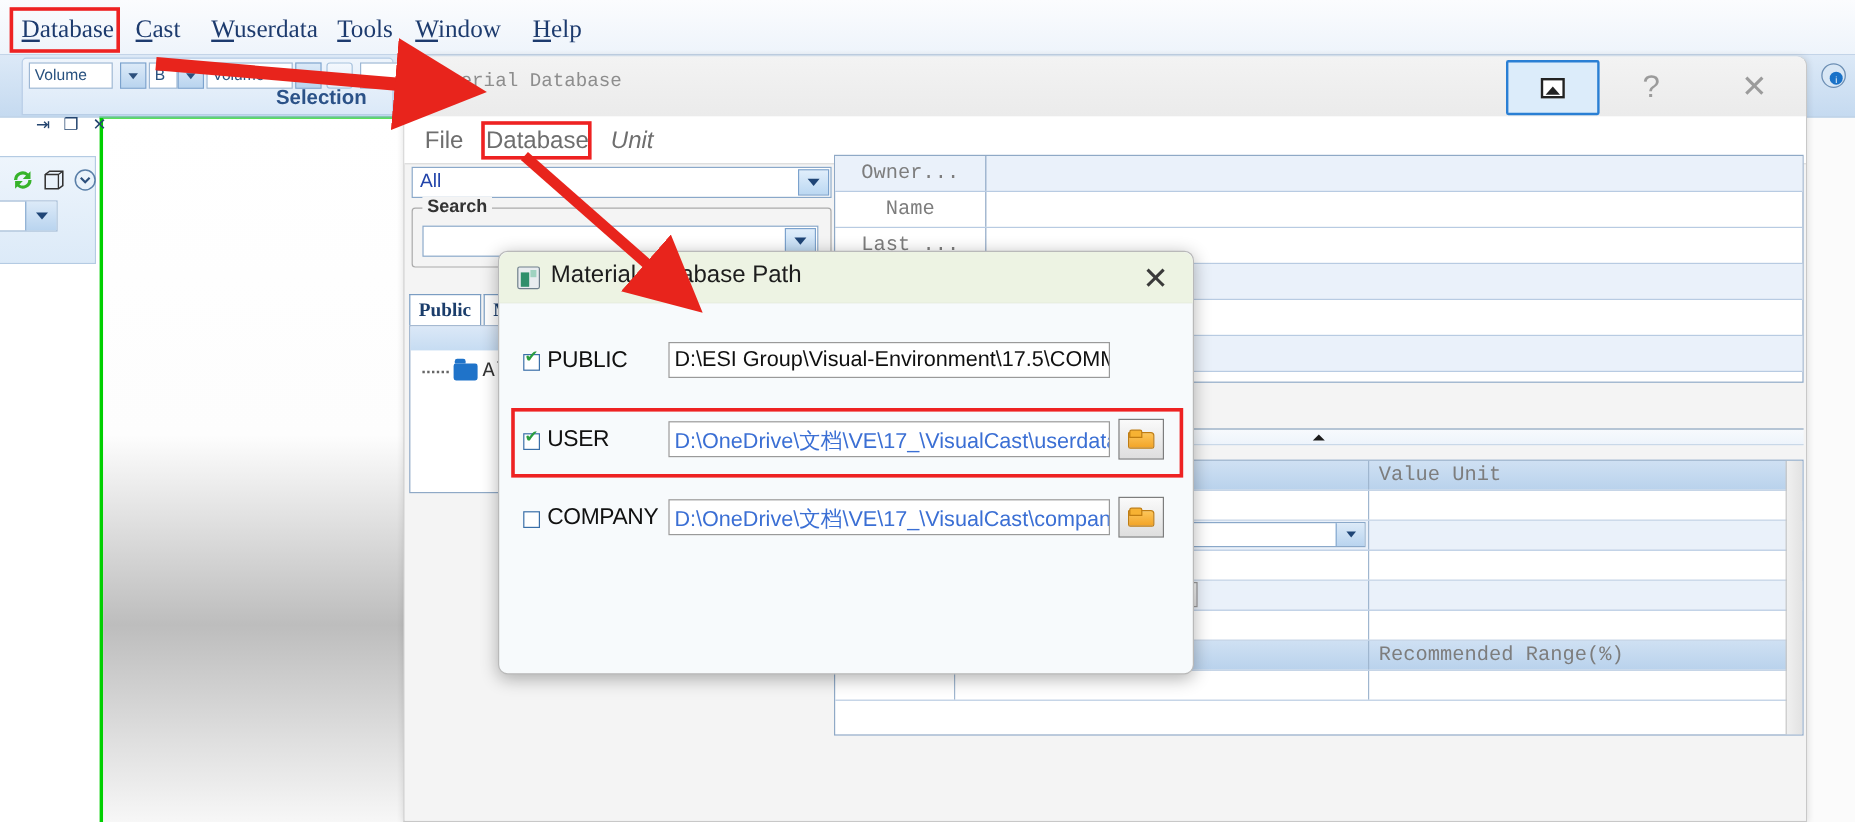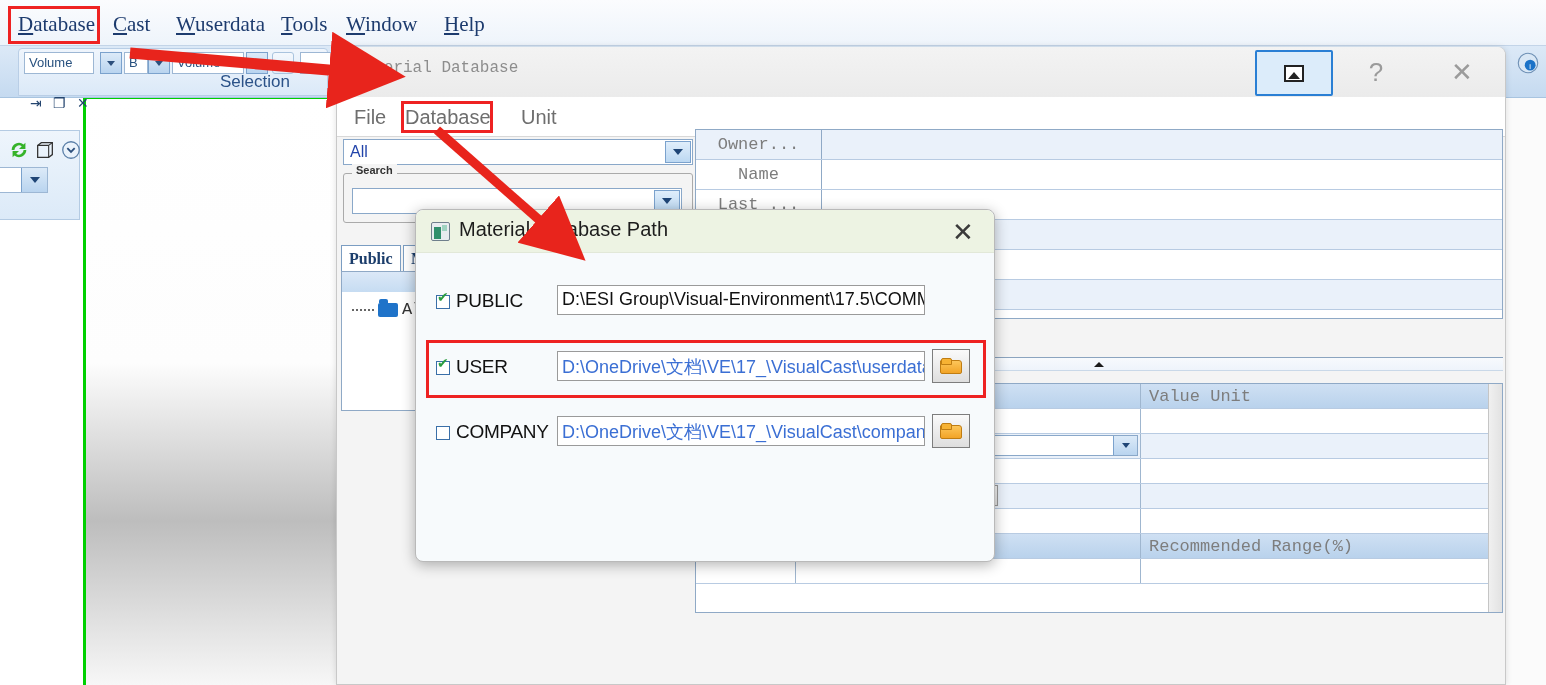--- a/index.html
+++ b/index.html
@@ -177,21 +177,21 @@
     content:""; width:0;height:0;
     border-left:5px solid transparent;border-right:5px solid transparent;
     border-top:6px solid #1f4576;
   }
   .search-group{
     position:absolute; left:6px; top:126px; width:350px; height:50px;
     border:1px solid #aaa; border-radius:3px;
   }
   .search-legend{
     position:absolute; left:8px; top:-10px; background:#f4f4f4; padding:0 4px;
-    font-size:11px; font-weight:bold; color:#333;
+    font-size:15px; font-weight:bold; color:#333;
   }
   .search-input{
     position:absolute; left:8px; top:14px; width:330px; height:26px;
     background:#fff; border:1px solid #8aa8c9;
   }
 
   .mdb-tabs{ position:absolute; left:4px; top:198px; width:352px; height:26px; }
   .mdb-tab{
     position:absolute; top:0; height:26px; background:#fff;
     border:1px solid #7b9dc2; border-bottom:none;
@@ -367,21 +367,21 @@
   <div class="ribbon">
     <div class="ribbon-groupbox" style="left:18px; width:310px;"></div>
     <div class="ribbon-combo" style="left:24px; top:6px; width:70px;">Volume</div>
     <div class="ribbon-arrowbtn" style="left:100px; top:6px;"></div>
     <div class="ribbon-combo" style="left:124px; top:6px; width:24px;">B</div>
     <div class="ribbon-arrowbtn" style="left:148px; top:6px;"></div>
     <div class="ribbon-combo" style="left:172px; top:6px; width:72px;">Volume</div>
     <div class="ribbon-arrowbtn" style="left:246px; top:6px;"></div>
     <div class="toolbtn-ghost" style="left:272px; top:6px; width:22px; height:22px;"></div>
     <div class="ribbon-combo" style="left:300px; top:6px; width:80px;"></div>
-    <div class="ribbon-label" style="left:220px; top:26px;">Selection</div>
+    <div class="ribbon-label" style="left:230px; top:26px;font-weight:bold;">Selection</div>
 
     <div class="toolbtn-ghost" style="left:520px; top:4px; width:40px; height:20px;"></div>
     <div class="toolbtn-ghost" style="left:570px; top:4px; width:28px; height:20px;"></div>
     <div class="toolbtn-ghost" style="left:610px; top:4px; width:28px; height:20px;"></div>
     <div class="toolbtn-ghost" style="left:660px; top:4px; width:100px; height:20px;"></div>
     <div class="toolbtn-ghost" style="left:805px; top:4px; width:60px; height:20px;"></div>
     <div class="toolbtn-ghost" style="left:880px; top:4px; width:100px; height:20px;"></div>
     <div class="toolbtn-ghost" style="left:1000px; top:4px; width:80px; height:20px;"></div>
     <div class="toolbtn-ghost" style="left:1250px; top:4px; width:70px; height:20px;"></div>
   </div>
@@ -446,21 +446,21 @@
         </div>
       </div>
       <div class="wb" style="right:86px;">?</div>
       <div class="wb" style="right:0px;">✕</div>
     </div>
   </div>
 
   <div class="mdb-menu">
     <div class="mdb-menu-item" style="left:17px;">File</div>
     <div class="mdb-menu-item" style="left:68px;">Database</div>
-    <div class="mdb-menu-item" style="left:184px;">Unit</div>
+    <div class="mdb-menu-item" style="left:172px;font-style:italic;">Unit</div>
     <div class="mdb-menu-highlight"></div>
   </div>
 
   <div class="mdb-all-combo">
     <span class="mdb-all-text">All</span>
     <div class="combo-btn"></div>
   </div>
 
   <div class="search-group">
     <div class="search-legend">Search</div>

